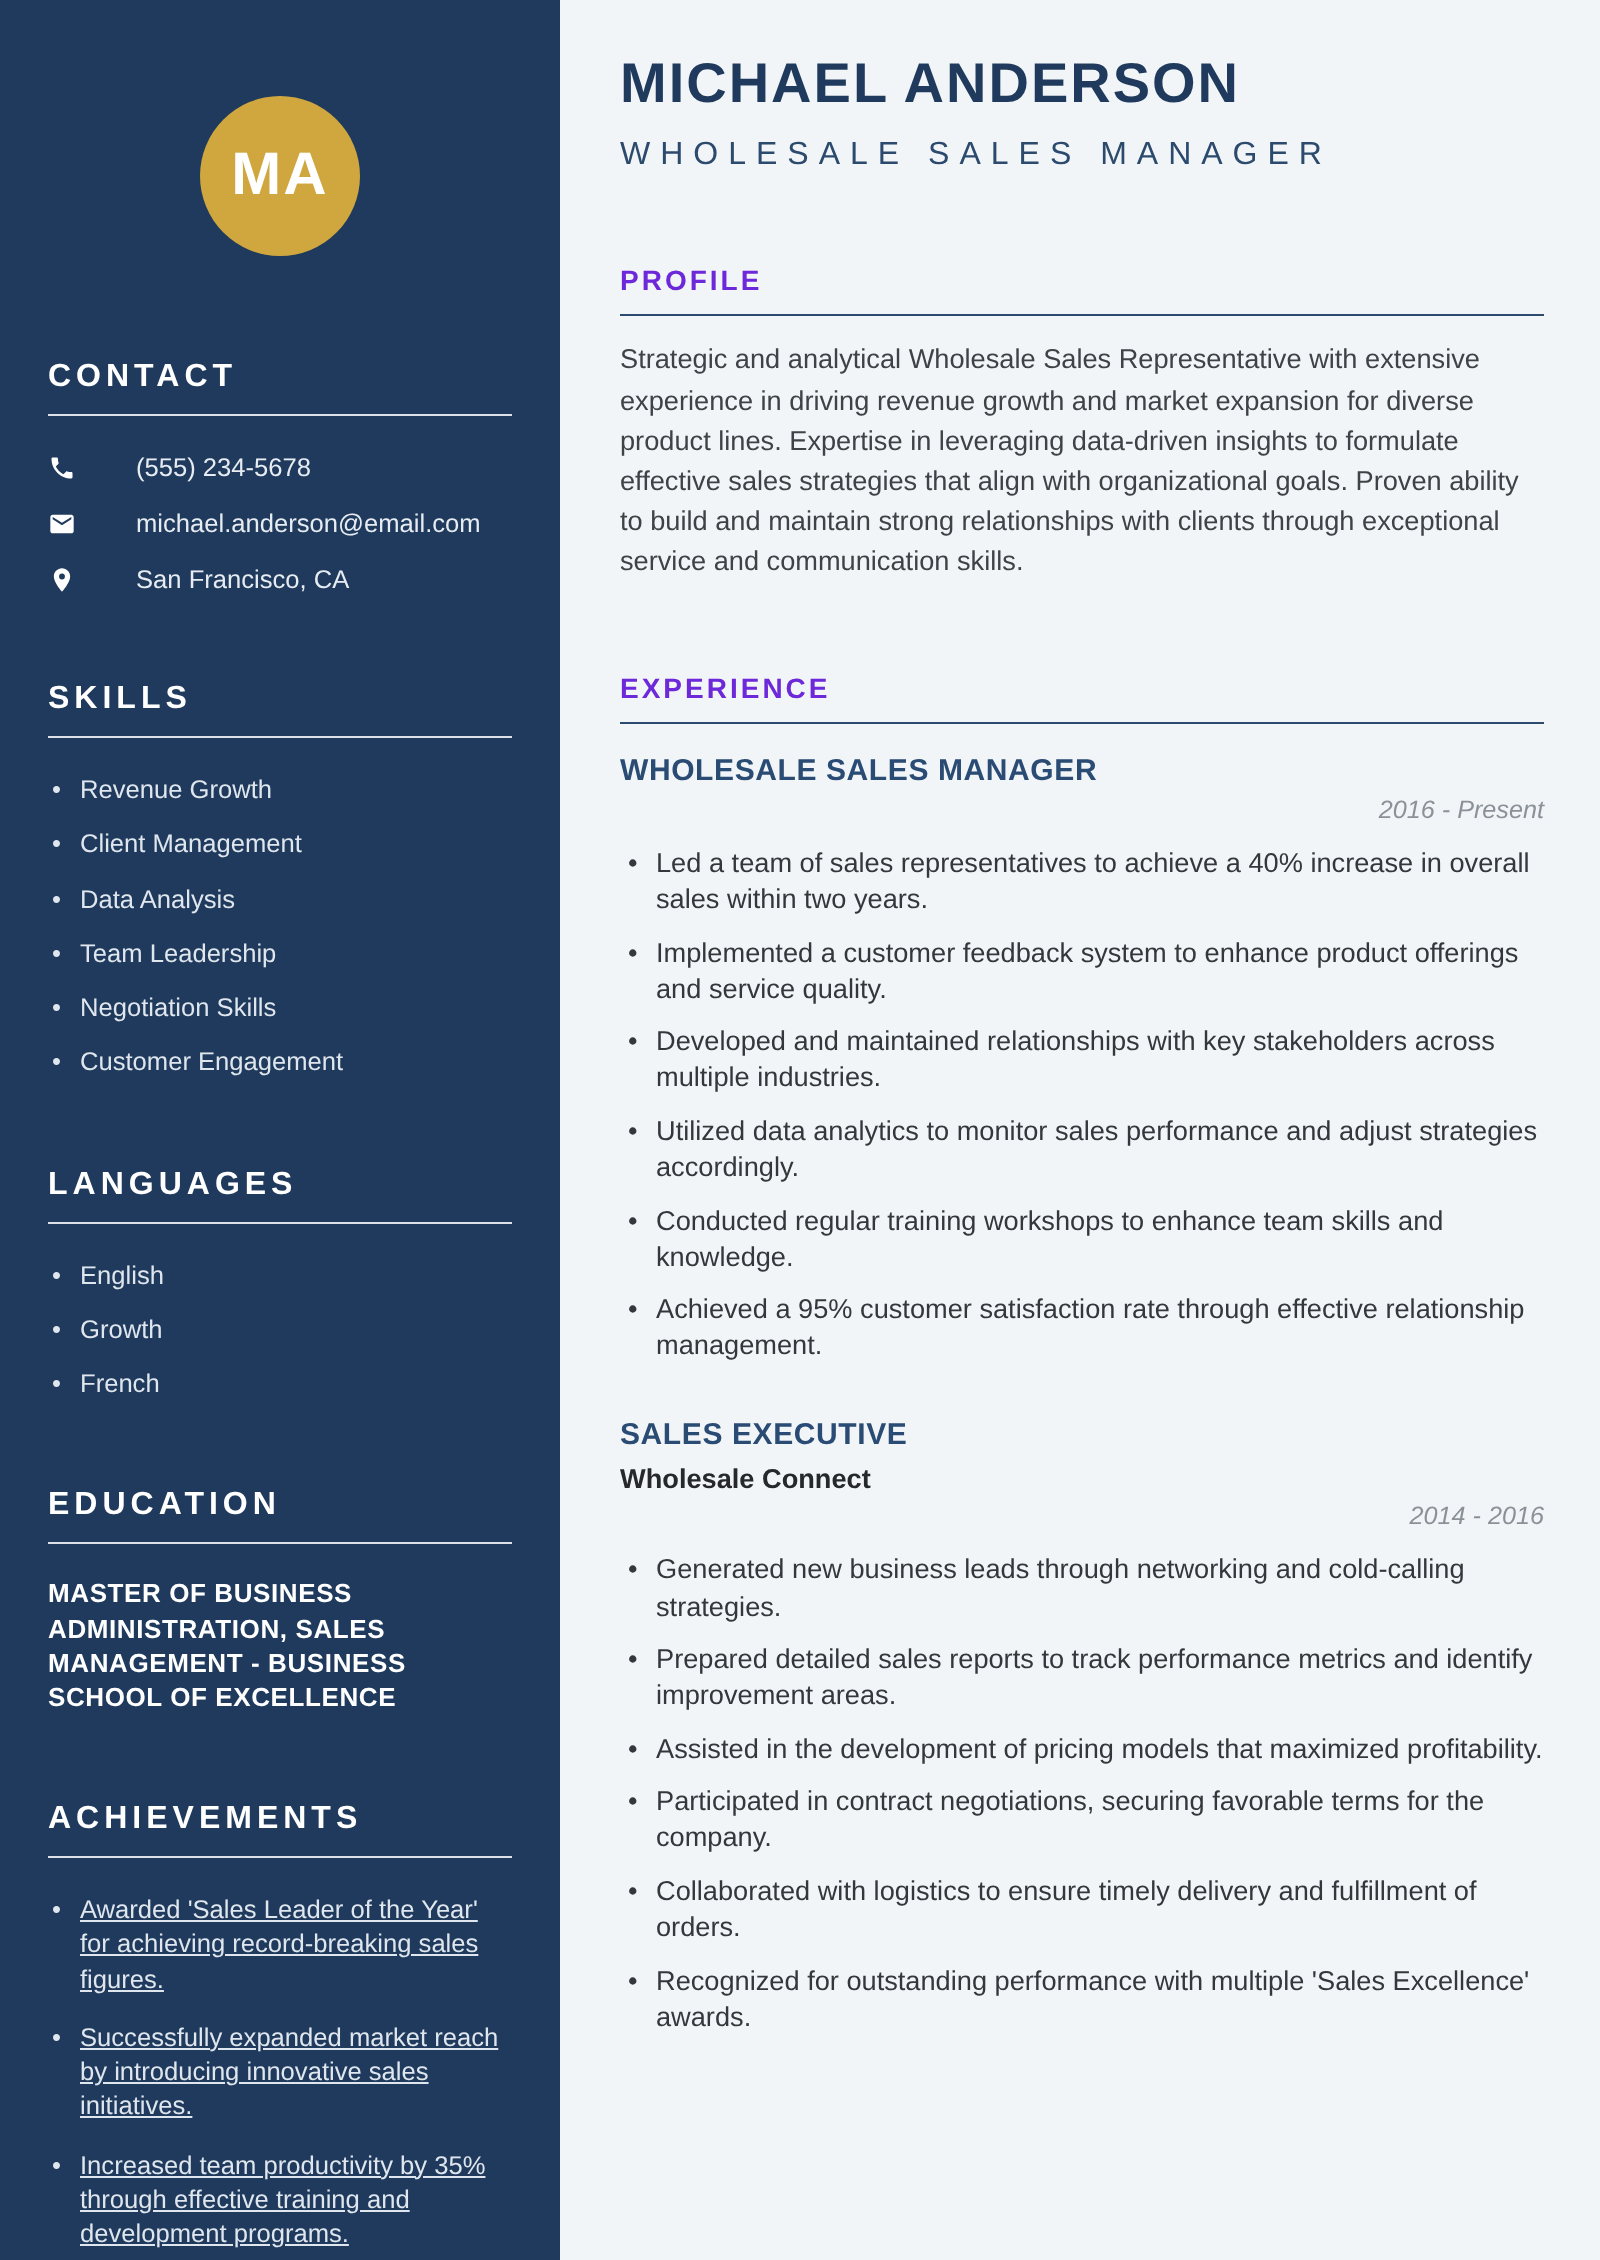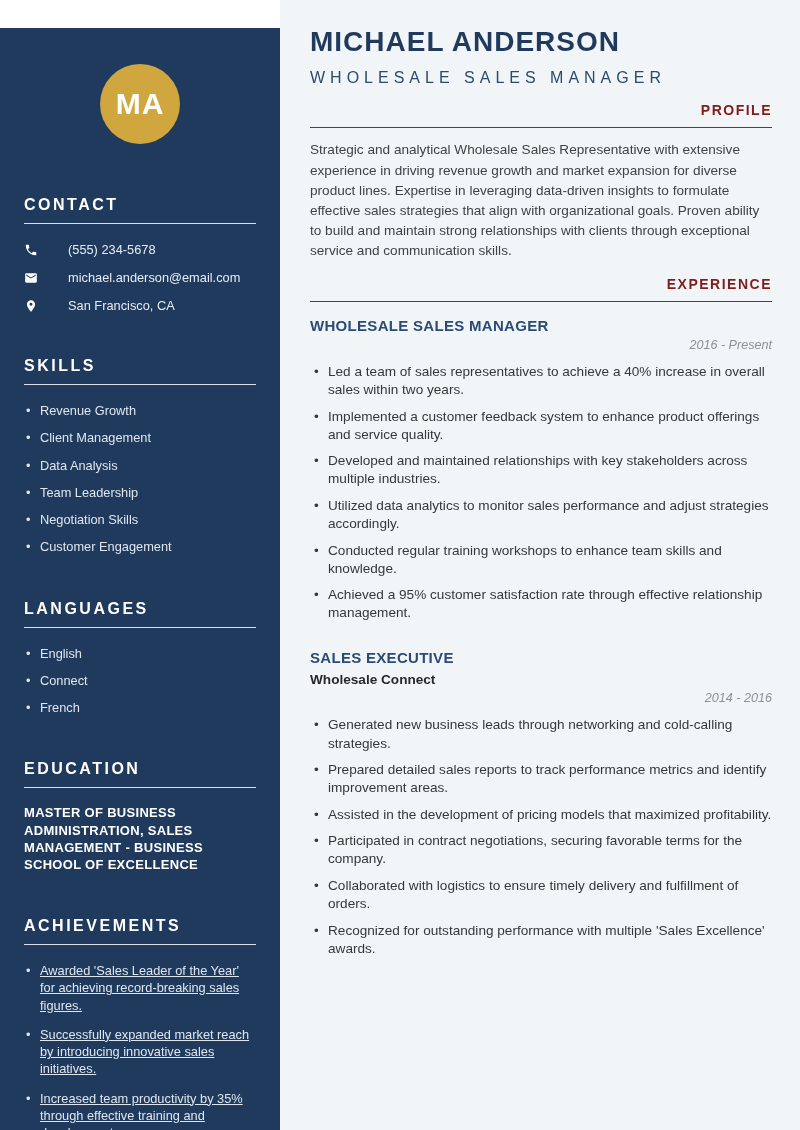--- a/index.html
+++ b/index.html
@@ -12,22 +12,21 @@
     width:800px; height:1130px;
     display:flex;
     overflow:hidden;
   }
 
   
   .sidebar {
     width:280px; min-width:280px;
     background:#1f3a5c;
     color:#e7ecf2;
-    padding:36px 24px 30px 24px;
-    margin-top:28px;
+    padding:48px 24px 30px 24px;
   }
   .avatar {
     width:80px; height:80px;
     margin:0 auto;
     border-radius:50%;
     background:#d0a73f;
     display:flex; align-items:center; justify-content:center;
     color:#ffffff;
     font-size:30px; font-weight:bold; letter-spacing:1px;
   }
@@ -88,27 +87,26 @@
     color:#1f3a5c;
     line-height:1.05;
   }
   .role {
     margin-top:13px;
     font-size:16px;
     letter-spacing:5px;
     color:#2c4a6e;
   }
   .main-section-title {
-    margin-top:15px;
+    margin-top:45px;
     font-size:14px; font-weight:bold;
     letter-spacing:1.5px;
-    color:#7f1d1d;
+    color:#6d28d9;
     padding-bottom:9px;
     border-bottom:1px solid #2c4a6e;
-    text-align:right;
   }
   .profile-text {
     margin-top:12px;
     font-size:13.6px;
     line-height:1.48;
     color:#3d4347;
   }
   .job { margin-top:15px; }
   .job + .job { margin-top:27px; }
   .job-title {
@@ -190,21 +188,21 @@
           <li>Negotiation Skills</li>
           <li>Customer Engagement</li>
         </ul>
     </section>
 
     <section class="side-section">
       <div class="side-title">LANGUAGES</div>
       <hr class="side-rule">
       <ul class="side-list">
           <li>English</li>
-          <li>Connect</li>
+          <li>Growth</li>
           <li>French</li>
         </ul>
     </section>
 
     <section class="side-section">
       <div class="side-title">EDUCATION</div>
       <hr class="side-rule">
       <div class="degree">MASTER OF BUSINESS ADMINISTRATION, SALES MANAGEMENT - BUSINESS SCHOOL OF EXCELLENCE</div>
     </section>
 

